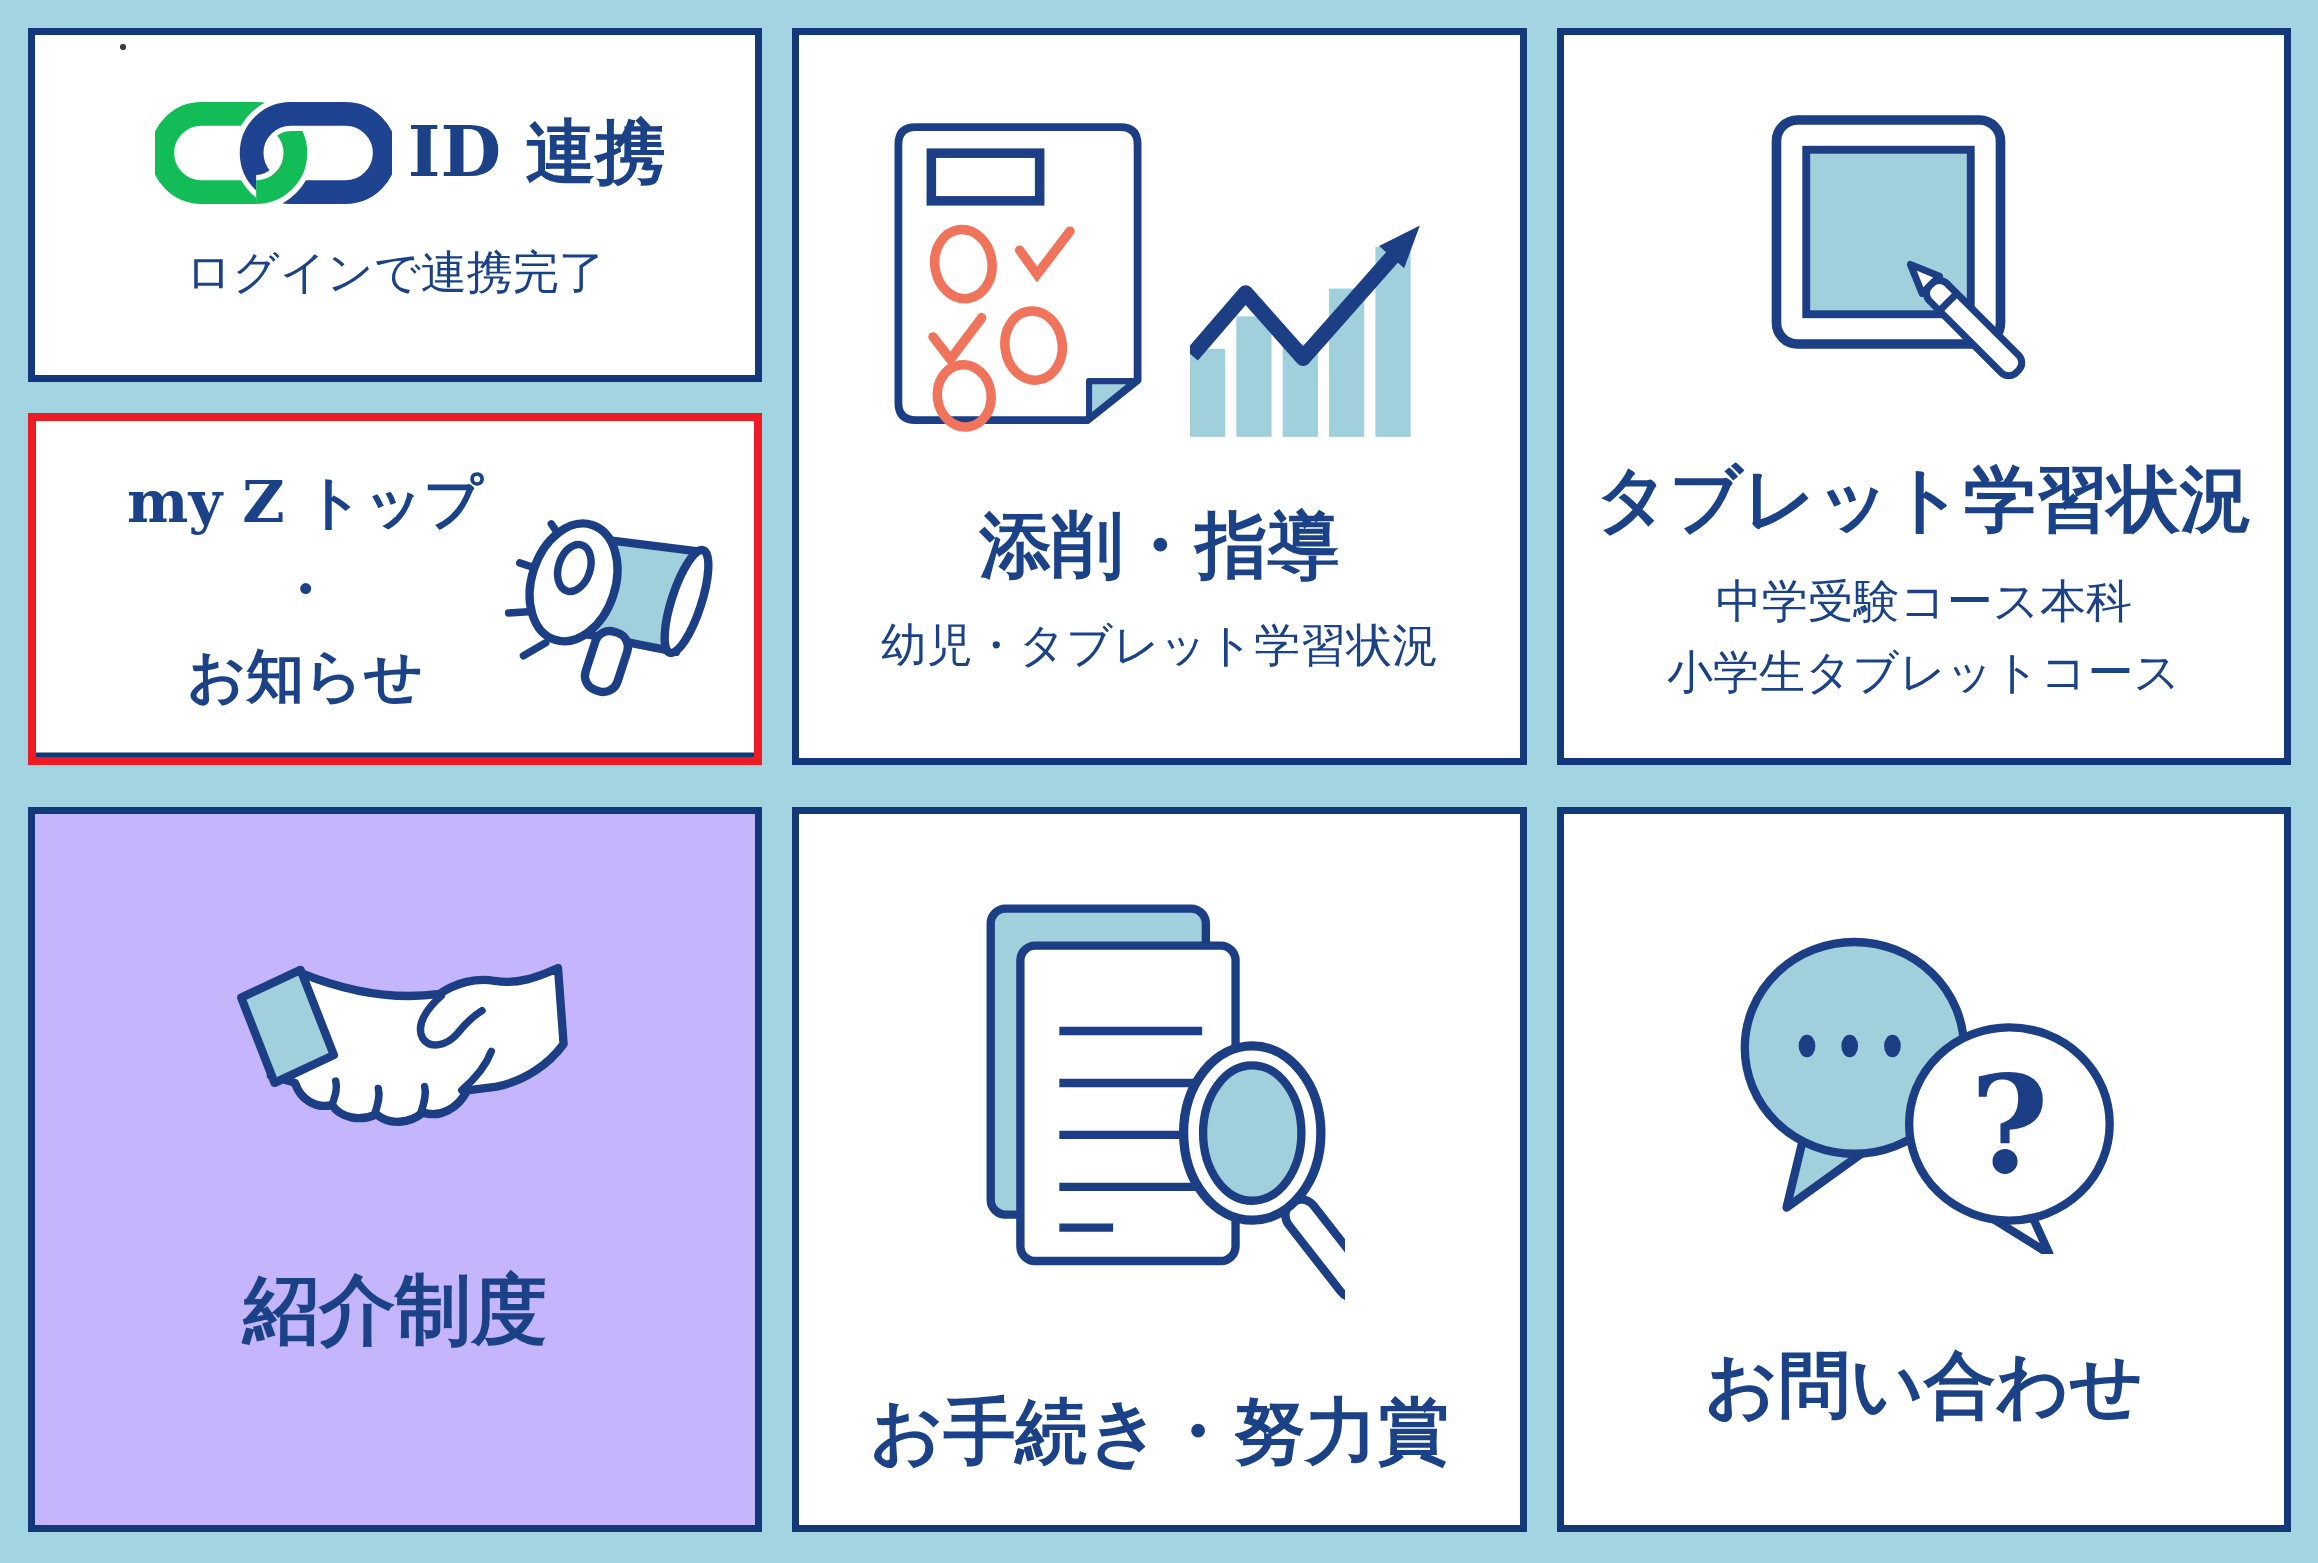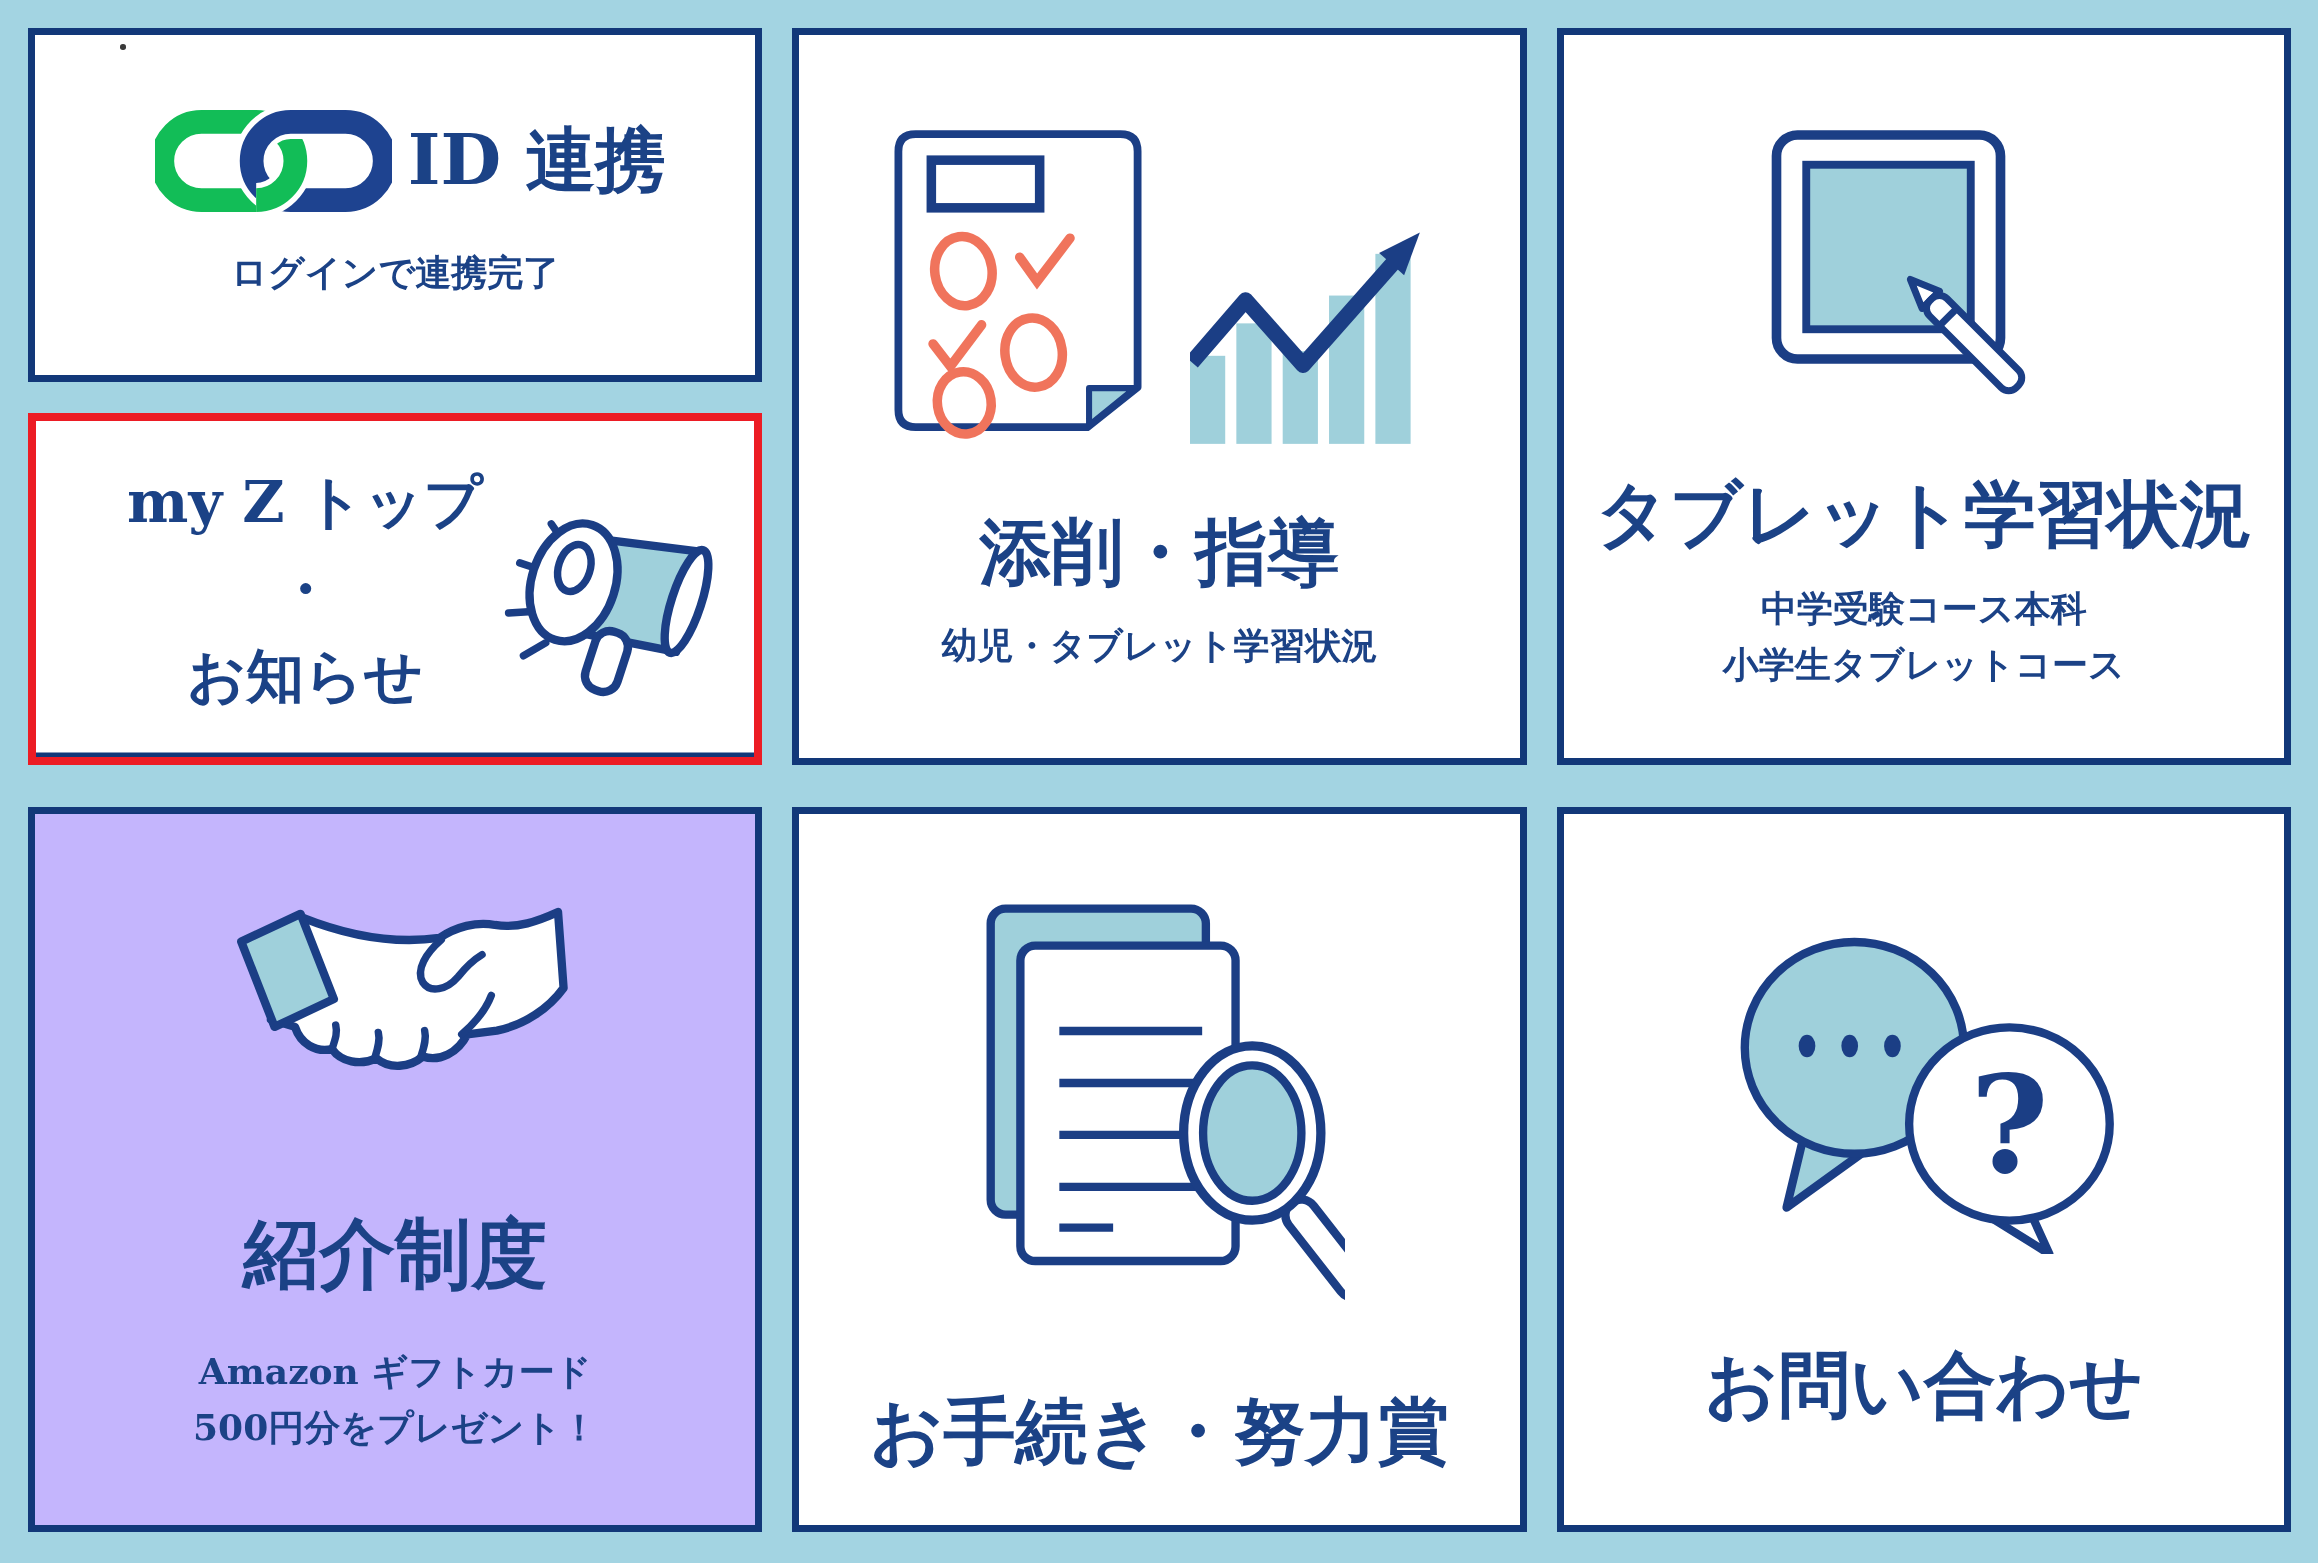--- a/index.html
+++ b/index.html
@@ -30,21 +30,21 @@
   }
   .col1{display:flex;flex-direction:column;row-gap:31px;}
   .card-id{height:354px;}
   .card-myz{
     flex:1;
     border:8.3px solid #ec1c24;
     box-shadow:inset 0 -4.6px 0 0 #123879;
   }
   .card-tint{background:#c4b5fd;}
   .card-title{font-size:72px;font-weight:600;line-height:1.2;white-space:nowrap;}
-  .card-sub{font-size:36px;font-weight:700;line-height:1.55;white-space:nowrap;}
+  .card-sub{font-size:46px;font-weight:400;line-height:1.55;white-space:nowrap;}
   .id-row{display:flex;align-items:center;gap:16px;margin-bottom:32px;margin-left:30px;}
   .id-title{font-size:70px;font-weight:600;white-space:nowrap;}
   .stray-dot{
     position:absolute;left:85px;top:9.3px;
     width:5.6px;height:5.6px;border-radius:50%;background:#3a3a3a;
   }
   .myz-text{
     position:absolute;left:37px;top:0;bottom:0;width:464px;
     display:flex;flex-direction:column;align-items:center;justify-content:center;
     font-size:58px;font-weight:600;line-height:1.5;
@@ -168,24 +168,20 @@
           <path d="M 240 60 C 224 74 212 92 220 106 C 228 118 246 114 258 100 C 266 90 274 82 284 76"></path>
           <path d="M 122 178 C 126 166 128 160 126 152"></path>
           <path d="M 168 188 C 172 176 174 168 172 160"></path>
           <path d="M 218 186 C 222 174 224 166 222 158"></path>
           <path d="M 262 162 C 276 150 288 136 294 120"></path>
         </g>
         <polygon points="24,62 88,32 124,124 60,154" fill="#9fd0db" stroke="#1b3e85" stroke-width="9" stroke-linejoin="round"></polygon>
       </svg>
     </div>
     <div class="shokai-title">紹介制度</div>
-    <div class="card-sub">
-      <div>Amazon ギフトカード</div>
-      <div>500円分をプレゼント！</div>
-    </div>
   </div>
 
   <div class="card">
     <div class="docs-icon-wrap">
       <svg width="371" height="427" viewBox="0 0 400 460">
         <rect x="18" y="8" width="232" height="330" rx="16" fill="#9fd0db" stroke="#1b3e85" stroke-width="9"></rect>
         <rect x="50" y="48" width="232" height="340" rx="16" fill="#ffffff" stroke="#1b3e85" stroke-width="9"></rect>
         <g stroke="#1b3e85" stroke-width="9">
           <line x1="92" y1="140" x2="246" y2="140"></line>
           <line x1="92" y1="196" x2="246" y2="196"></line>

